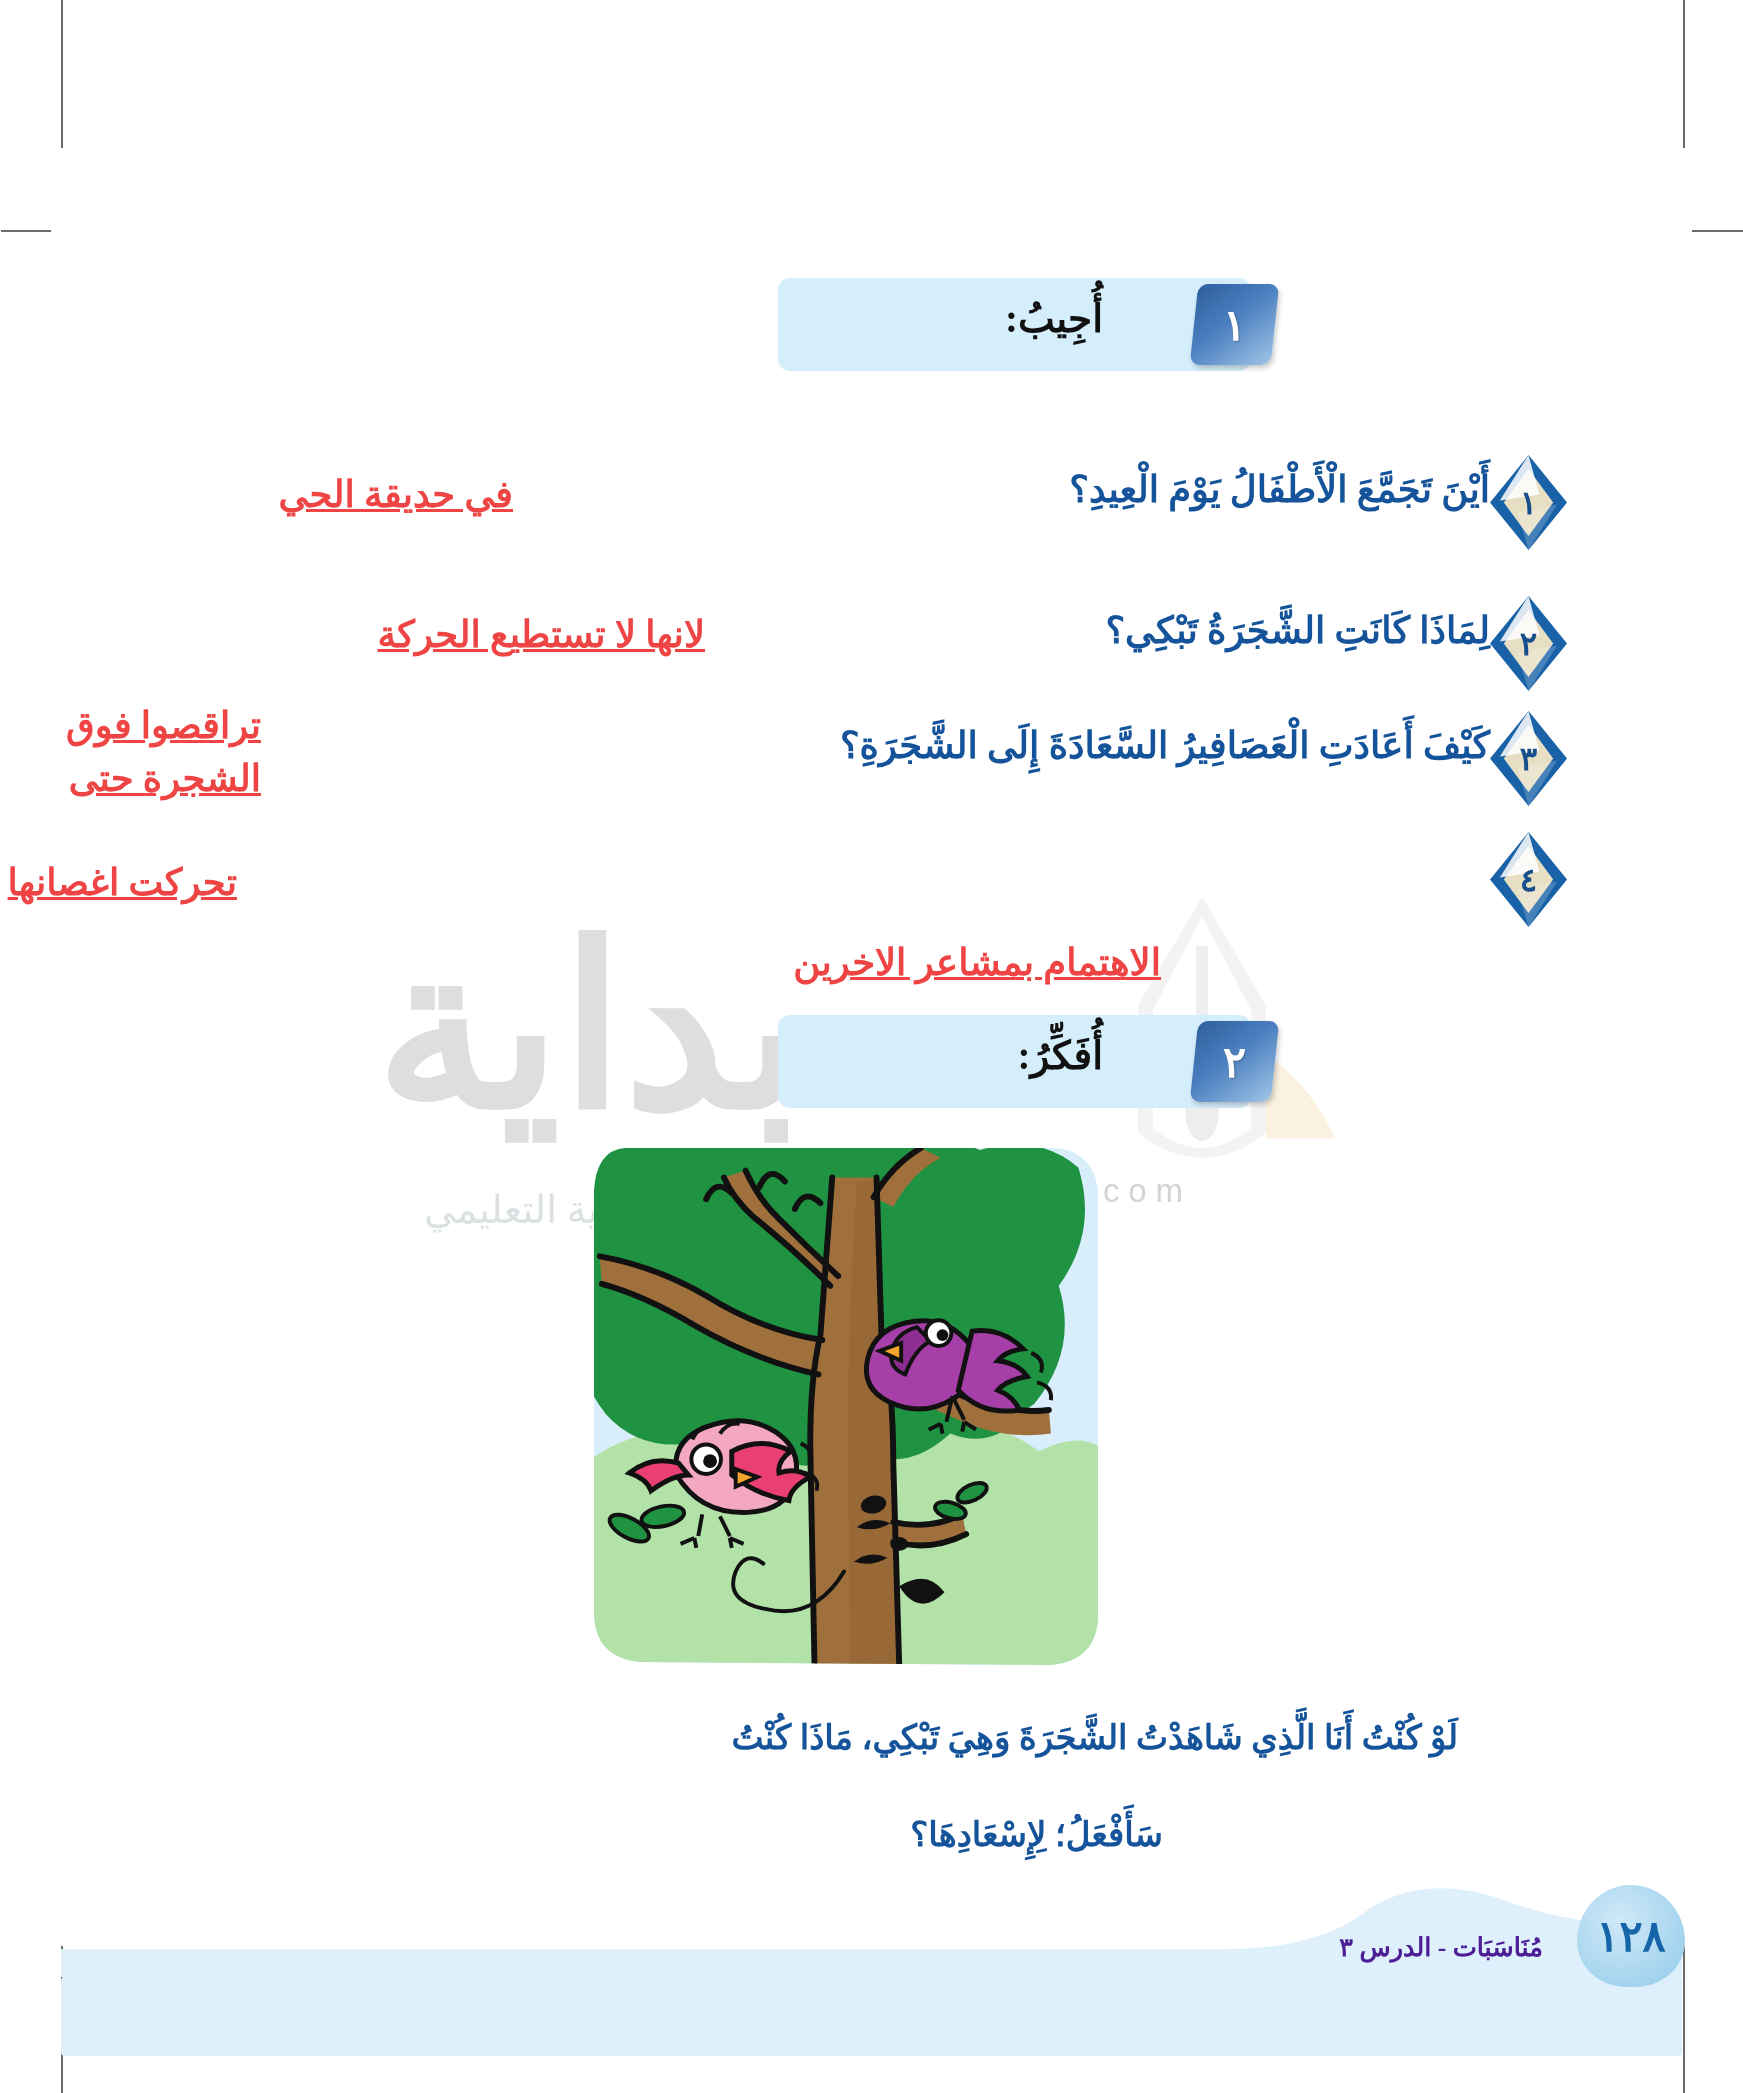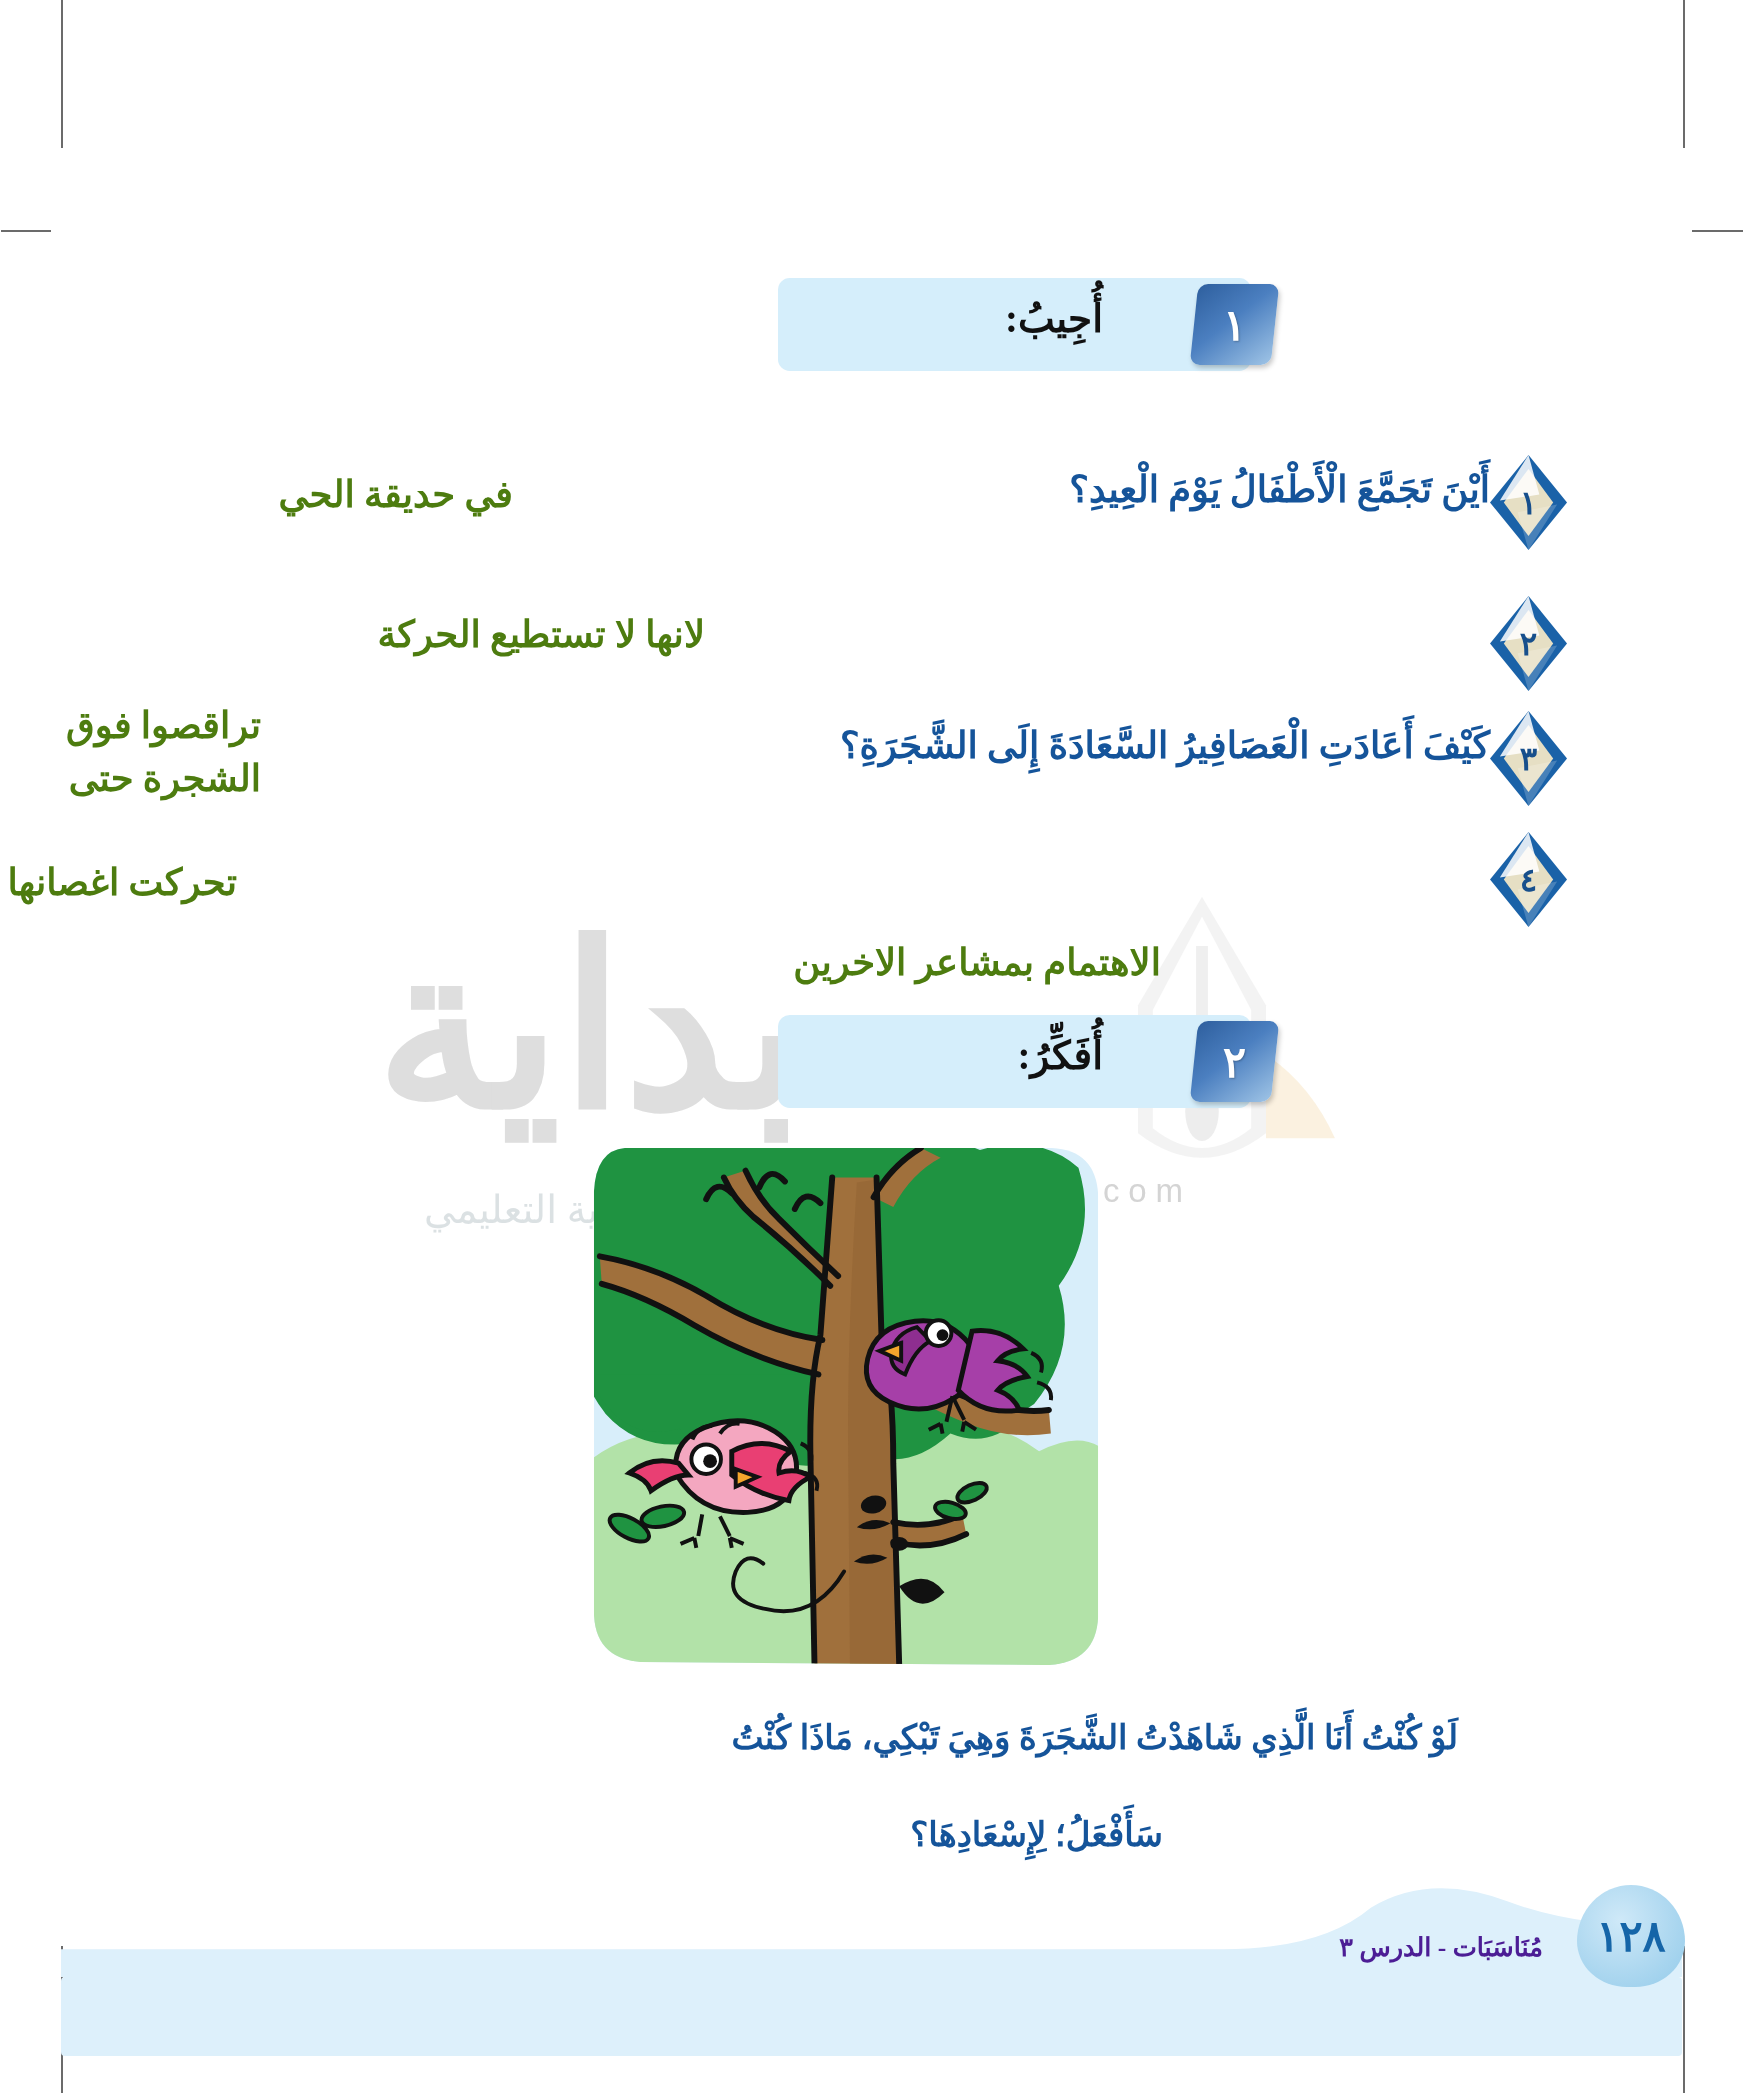--- a/index.html
+++ b/index.html
@@ -66,23 +66,24 @@
   .diamond .num{
     position:absolute;left:0;top:0;width:77px;height:95px;
     display:flex;align-items:center;justify-content:center;
     font-size:32.5px;font-weight:bold;color:#174f8c;
   }
   .qtext{
     font-size:37px;font-weight:bold;color:#15549a;
     white-space:nowrap;line-height:1.25;padding-top:11.8px;
   }
   .ans{
-    position:absolute;color:#4d7c0f;font-weight:bold;
+    position:absolute;color:#ef4444;font-weight:bold;
     font-size:37px;line-height:1.18;white-space:nowrap;
     font-family:"Liberation Serif","DejaVu Serif",serif;
+    text-decoration:underline;
   }
 
   
   .illus{
     position:absolute;left:586px;top:1138px;width:522px;height:537px;
   }
 
   
   .prompt{
     position:absolute;color:#15549a;font-weight:bold;font-size:34px;
@@ -176,20 +177,21 @@
   <div class="qrow" style="top:596px;right:177px;">
     <div class="diamond">
       <svg width="77" height="95" viewBox="0 0 78 96">
         <path d="M39 0 L78 48 L39 96 L0 48 Z" fill="#1a62a8"></path>
         <path d="M39 14 L64 48 L39 82 L14 48 Z" fill="#e6dfc4"></path>
         <path d="M39 0 L50 40 L10 46 Z" fill="#ffffff" opacity=".85"></path>
         <path d="M39 96 L28 58 L68 50 Z" fill="#ffffff" opacity=".2"></path>
       </svg>
       <div class="num">٢</div>
     </div>
+    <div class="qtext">لِمَاذَا كَانَتِ الشَّجَرَةُ تَبْكِي؟</div>
   </div>
   <div class="ans" style="right:1039px;top:613px;">لانها لا تستطيع الحركة</div>
 
   <div class="qrow" style="top:711px;right:177px;">
     <div class="diamond">
       <svg width="77" height="95" viewBox="0 0 78 96">
         <path d="M39 0 L78 48 L39 96 L0 48 Z" fill="#1a62a8"></path>
         <path d="M39 14 L64 48 L39 82 L14 48 Z" fill="#e6dfc4"></path>
         <path d="M39 0 L50 40 L10 46 Z" fill="#ffffff" opacity=".85"></path>
         <path d="M39 96 L28 58 L68 50 Z" fill="#ffffff" opacity=".2"></path>

